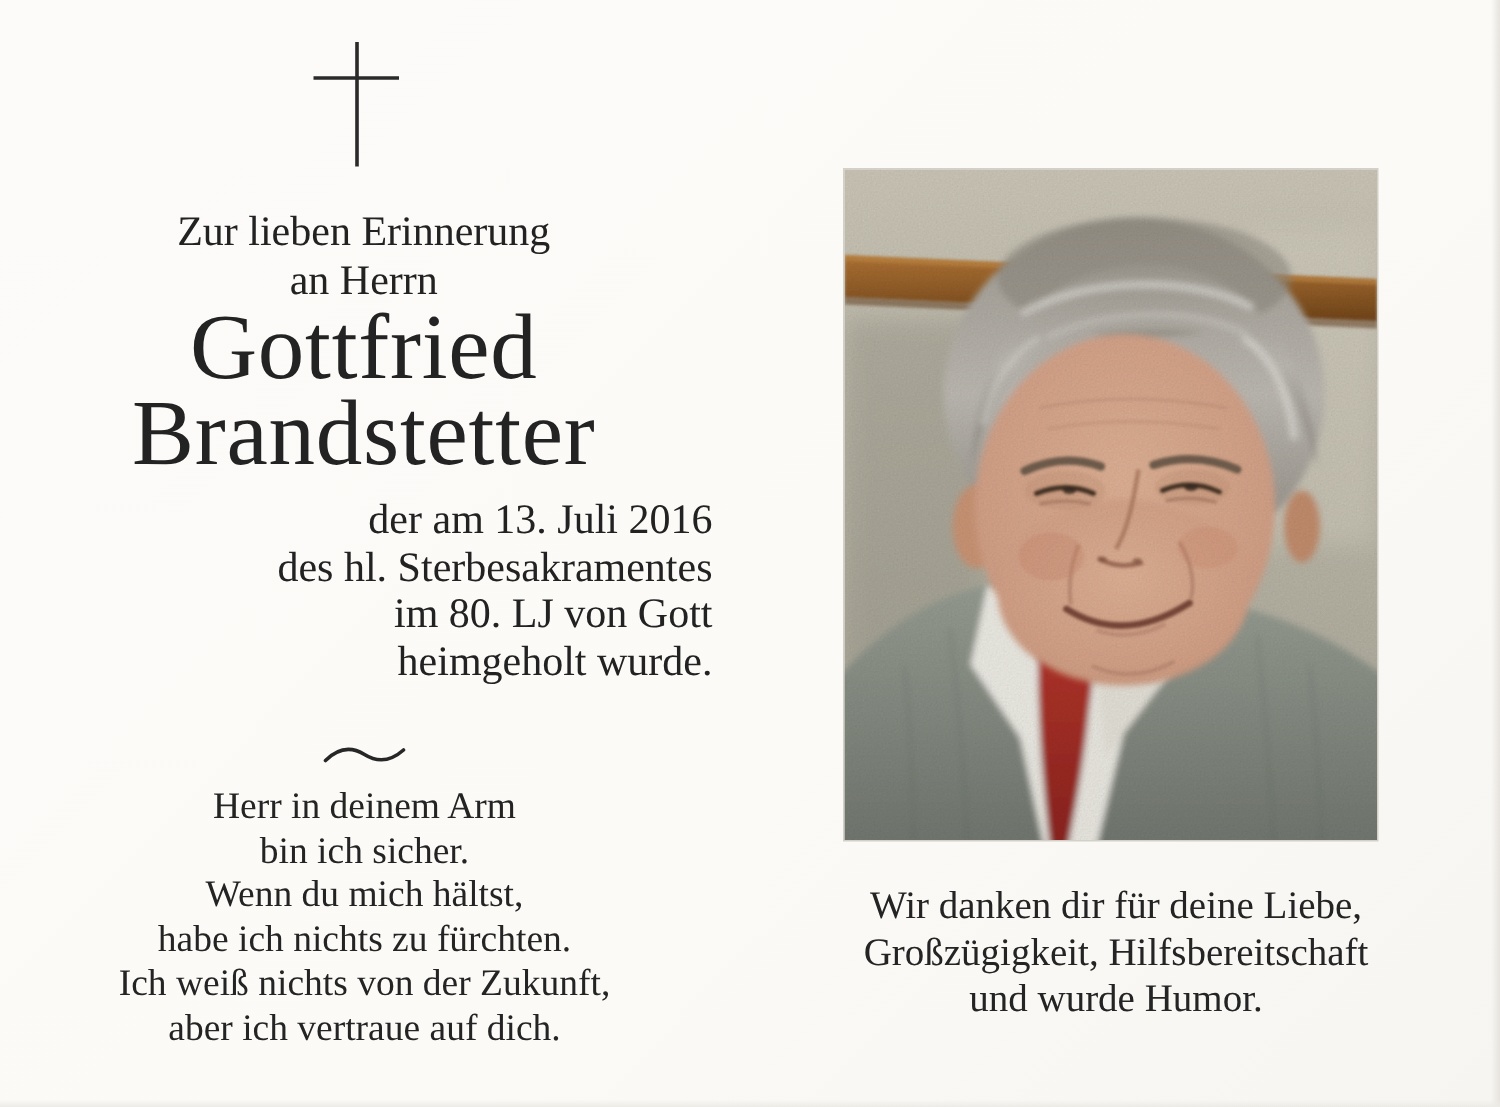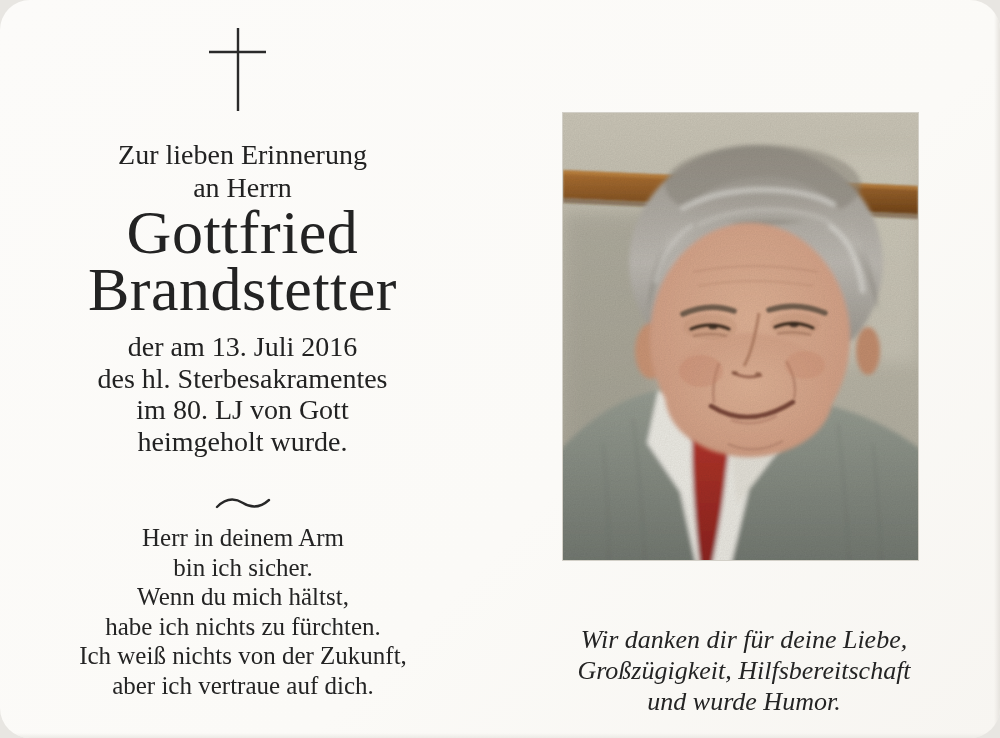--- a/index.html
+++ b/index.html
@@ -8,21 +8,20 @@
     background: #e8e6e2;
     font-family: "Liberation Serif", serif;
   }
   .card {
     position: relative;
     width: 1000px;
     height: 738px;
     background: linear-gradient(135deg, #fcfbf9 0%, #fbfaf7 60%, #f7f5f1 100%);
     overflow: hidden;
     color: #1d1d1d;
-    border-radius: 30px;
   }
   .scan-edge-right {
     position: absolute; right: 0; top: 0; width: 6px; height: 100%;
     background: linear-gradient(to left, #e6e3de, rgba(230,227,222,0));
     pointer-events: none;
   }
   .scan-edge-bottom {
     position: absolute; left: 0; bottom: 0; width: 100%; height: 5px;
     background: linear-gradient(to top, #edebe6, rgba(237,235,230,0));
     pointer-events: none;
@@ -34,41 +33,41 @@
     position: absolute; left: 10px; top: 138px; width: 465px;
     text-align: center; font-size: 28px; line-height: 33px; color: #222;
   }
   .name-block {
     position: absolute; left: 10px; top: 204px; width: 465px;
     text-align: center; font-size: 62px; line-height: 57px; color: #232323;
     letter-spacing: 0.5px;
   }
   .death-block {
     position: absolute; left: 10px; top: 331px; width: 465px;
-    text-align: center; font-size: 28px; line-height: 31.5px; color: #222;
+    text-align: right; font-size: 28px; line-height: 31.5px; color: #222;
   }
   .flourish-wrap {
     position: absolute; left: 10px; top: 496px; width: 465px;
     text-align: center;
   }
   .poem-block {
     position: absolute; left: 8px; top: 523px; width: 470px;
     text-align: center; font-size: 25px; line-height: 29.5px;
     color: #242424;
   }
   .photo-frame {
     position: absolute; left: 563px; top: 113px; width: 355px; height: 447px;
     outline: 1px solid #d3d0c8;
     background: #c4c0b1;
   }
   .photo-frame svg { display: block; }
   .thanks-block {
-    position: absolute; left: 538px; top: 624px; width: 412px;
+    position: absolute; left: 538px; top: 588px; width: 412px;
     text-align: center; font-size: 26px; line-height: 31px;
-    font-style: italic; color: #242424;
+    color: #242424;
   }
   .line { white-space: nowrap; }
 </style>
 </head>
 <body>
 
 <div class="card">
 
   <div class="cross-wrap">
     <svg width="66" height="88" viewBox="0 0 66 88">

